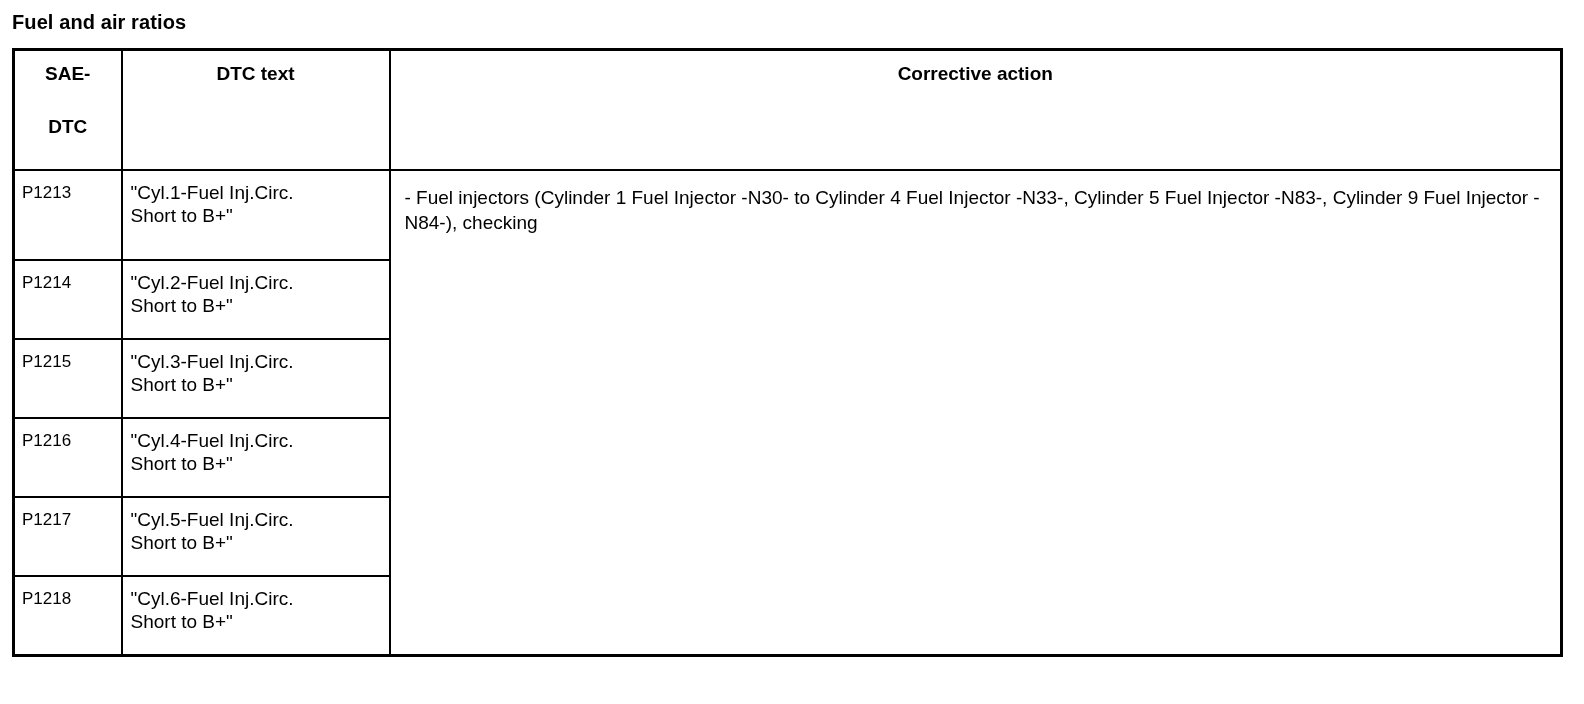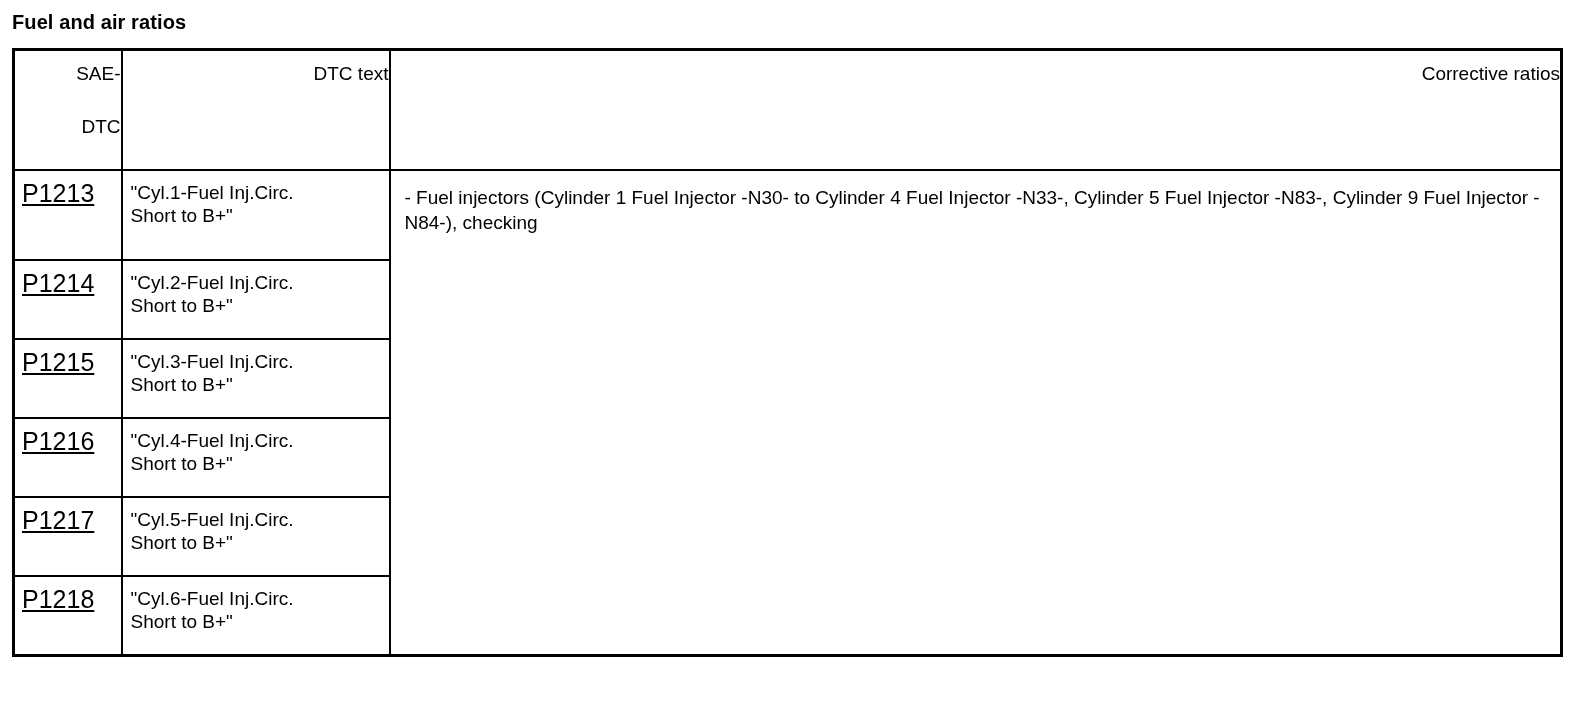--- a/index.html
+++ b/index.html
@@ -41,44 +41,43 @@
     border: 2px solid #000000;
     vertical-align: top;
     padding: 0;
   }
   
   col.c-sae { width: 108px; }
   col.c-dtc { width: 268px; }
   col.c-act { width: auto; }
 
   thead th {
-    text-align: right;
+    text-align: center;
     font-size: 19px;
-    font-weight: normal;
+    font-weight: bold;
     height: 118px;
     vertical-align: top;
   }
   th .hdr-inner {
     padding-top: 13px;
     line-height: 1.0;
   }
   th .hdr-line2 {
     margin-top: 34px;
     display: block;
   }
   th.hdr-action .hdr-inner {
     padding-top: 13px;
   }
 
   tbody td.cell-code {
-    font-size: 25px;
+    font-size: 17px;
     line-height: 22px;
     padding: 11px 0 10px 7px;
     white-space: nowrap;
-    text-decoration: underline;
   }
   tbody td.cell-text {
     font-size: 19px;
     line-height: 23px;
     padding: 10px 6px 10px 8px;
   }
   tbody td.cell-action {
     font-size: 19px;
     line-height: 25px;
     padding: 14px 14px 10px 14px;
@@ -112,21 +111,21 @@
             <span class="hdr-line2">DTC</span>
           </div>
         </th>
         <th class="hdr-text">
           <div class="hdr-inner">
             <span>DTC text</span>
           </div>
         </th>
         <th class="hdr-action">
           <div class="hdr-inner">
-            <span>Corrective ratios</span>
+            <span>Corrective action</span>
           </div>
         </th>
       </tr>
     </thead>
     <tbody>
       <tr class="row-h-first">
         <td class="cell-code">P1213</td>
         <td class="cell-text">
           <div>"Cyl.1-Fuel Inj.Circ.</div>
           <div>Short to B+"</div>

